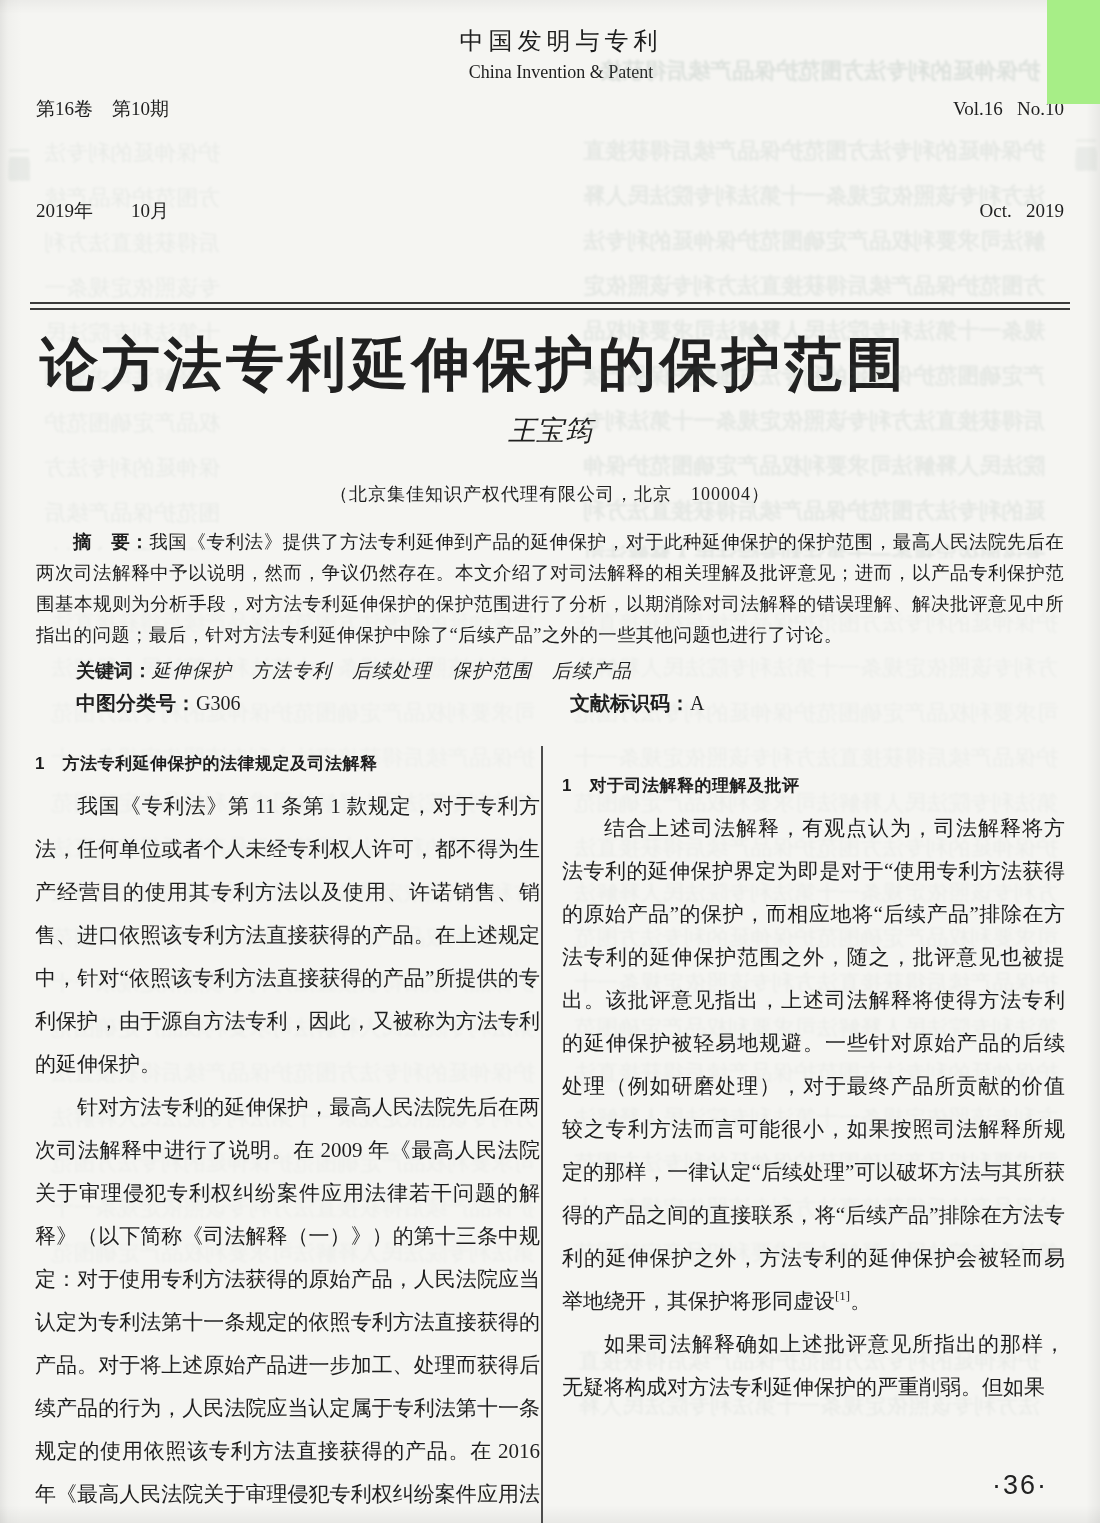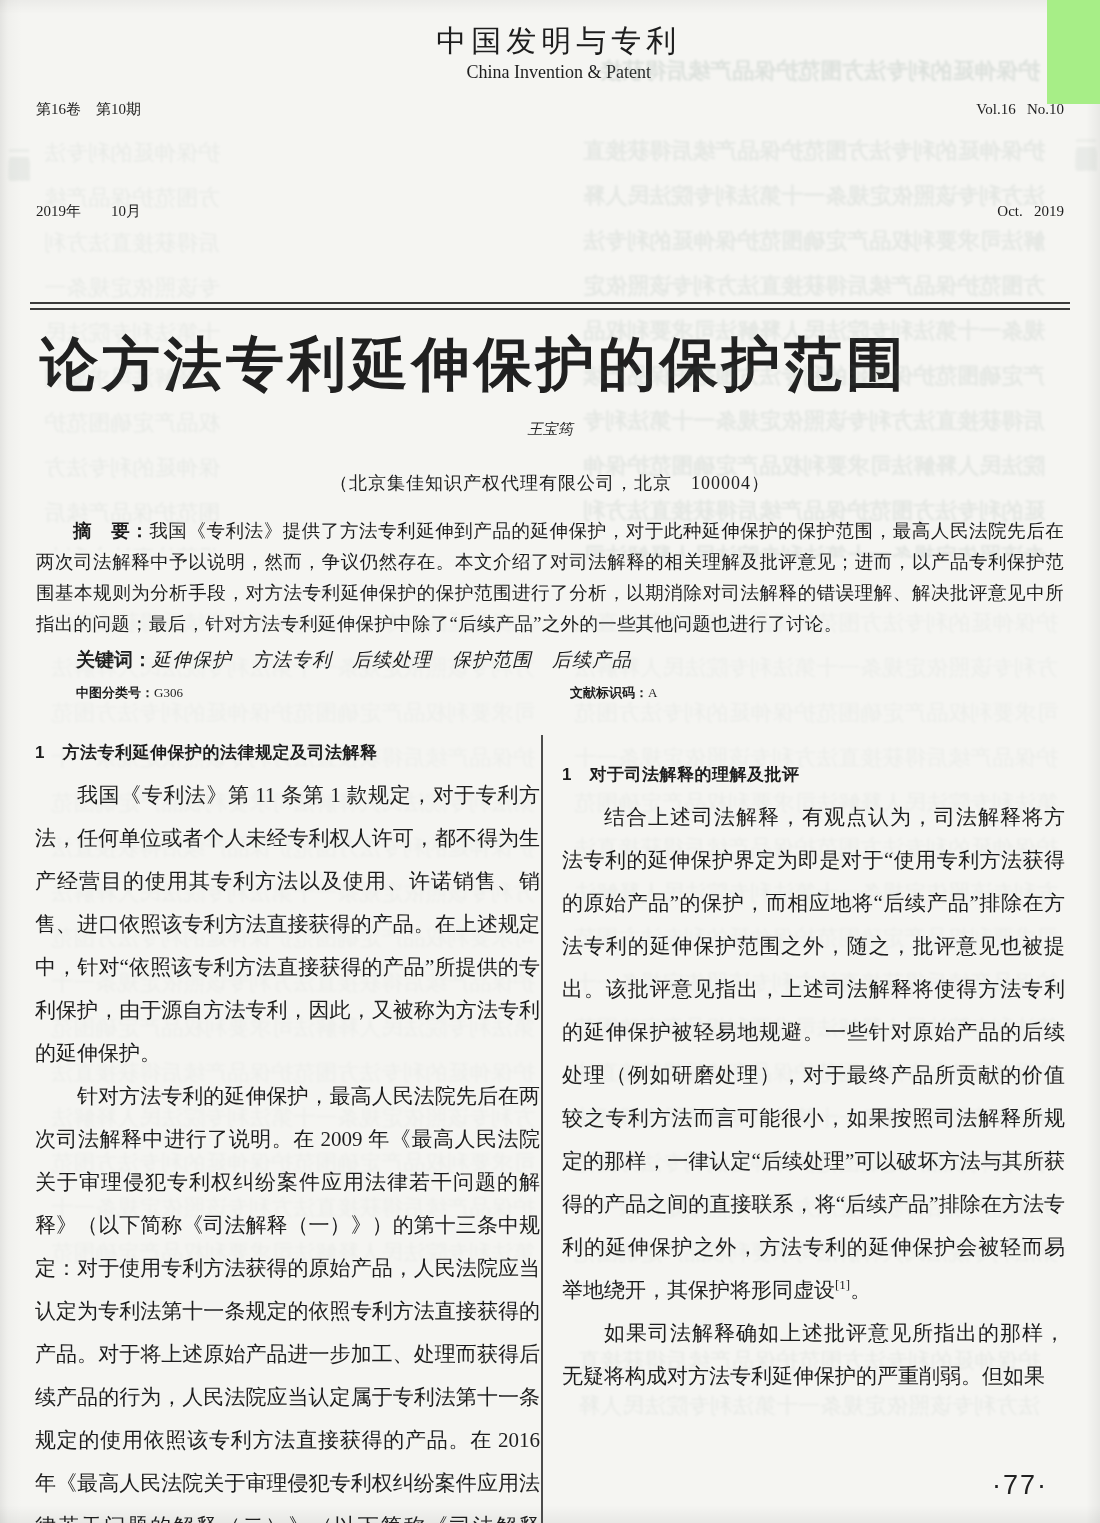--- a/index.html
+++ b/index.html
@@ -42,47 +42,47 @@
     font-size:22px;
     opacity:.11;
     user-select:none;
   }
   .bleed.vert{writing-mode:vertical-rl; line-height:26px;}
   
   .header{
     display:flex; justify-content:space-between; align-items:flex-start;
     padding:24px 36px 0 36px;
   }
-  .h-left,.h-right{font-size:15px; line-height:34px; white-space:pre;}
+  .h-left,.h-right{font-size:19px; line-height:34px; white-space:pre;}
   .h-left{font-family:var(--serif);}
   .h-right{text-align:right;}
   .h-center{text-align:center; margin-top:2px;}
-  .jcn{font-size:30px; letter-spacing:5px; line-height:30px;}
+  .jcn{font-size:24px; letter-spacing:5px; line-height:30px;}
   .jen{font-size:18px; line-height:32px;}
   .double-rule{
     margin:6px 30px 0 30px;
     height:4px;
     border-top:2px solid #3b3b3b;
     border-bottom:2px solid #3b3b3b;
   }
   
   .article-title{
     margin:26px 40px 0 40px;
     text-align:left;
     font-family:var(--sans);
     font-weight:900;
     font-size:58px;
     letter-spacing:4px;
     line-height:56px;
     color:#202020;
   }
   .author{
-    margin-top:28px;
+    margin-top:20px;
     text-align:center;
-    font-size:15px;
+    font-size:28px;
     font-style:italic;
   }
   .affiliation{
     margin-top:32px;
     text-align:center;
     font-size:18px;
     letter-spacing:1px;
   }
   
   .abstract{
@@ -97,21 +97,21 @@
   .keywords{
     margin:3px 36px 0 36px;
     padding-left:40px;
     font-size:19px;
     line-height:33px;
   }
   .keywords .kw{font-style:italic; letter-spacing:1px;}
   .clc-row{
     margin:0 36px;
     padding-left:40px;
-    font-size:13px;
+    font-size:20px;
     line-height:33px;
     display:flex;
   }
   .clc-row .cell{width:50%;}
   
   .columns{
     position:relative;
     margin:22px 35px 0 35px;
     display:flex;
     justify-content:space-between;
@@ -197,15 +197,15 @@
       <p class="indent">针对方法专利的延伸保护，最高人民法院先后在两次司法解释中进行了说明。在 2009 年《最高人民法院关于审理侵犯专利权纠纷案件应用法律若干问题的解释》（以下简称《司法解释（一）》）的第十三条中规定：对于使用专利方法获得的原始产品，人民法院应当认定为专利法第十一条规定的依照专利方法直接获得的产品。对于将上述原始产品进一步加工、处理而获得后续产品的行为，人民法院应当认定属于专利法第十一条规定的使用依照该专利方法直接获得的产品。在 2016 年《最高人民法院关于审理侵犯专利权纠纷案件应用法律若干问题的解释（二）》（以下简称《司法解释（二）》）的第二十条中规定：对于将依</p>
     </div>
     <div class="divider"></div>
     <div class="col col-right">
       <h2 class="h2-gap">1　对于司法解释的理解及批评</h2>
       <p class="indent"><span>结合上述司法解释，有观点认为，司法解释将方法专利的延伸保护界定为即是对于“使用专利方法获得的原始产品”的保护，而相应地将“后续产品”排除在方法专利的延伸保护范围之外，随之，批评意见也被提出。该批评意见指出，上述司法解释将使得方法专利的延伸保护被轻易地规避。一些针对原始产品的后续处理（例如研磨处理），对于最终产品所贡献的价值较之专利方法而言可能很小，如果按照司法解释所规定的那样，一律认定“后续处理”可以破坏方法与其所获得的产品之间的直接联系，将“后续产品”排除在方法专利的延伸保护之外，方法专利的延伸保护会被轻而易举地绕开，其保护将形同虚设</span><sup>[1]</sup><span>。</span></p>
       <p class="indent">如果司法解释确如上述批评意见所指出的那样，无疑将构成对方法专利延伸保护的严重削弱。但如果</p>
     </div>
   </div>
 
-  <div class="page-num">·77·</div>
+  <div class="page-num">·36·</div>
 
 </div>
 
 </body></html>

